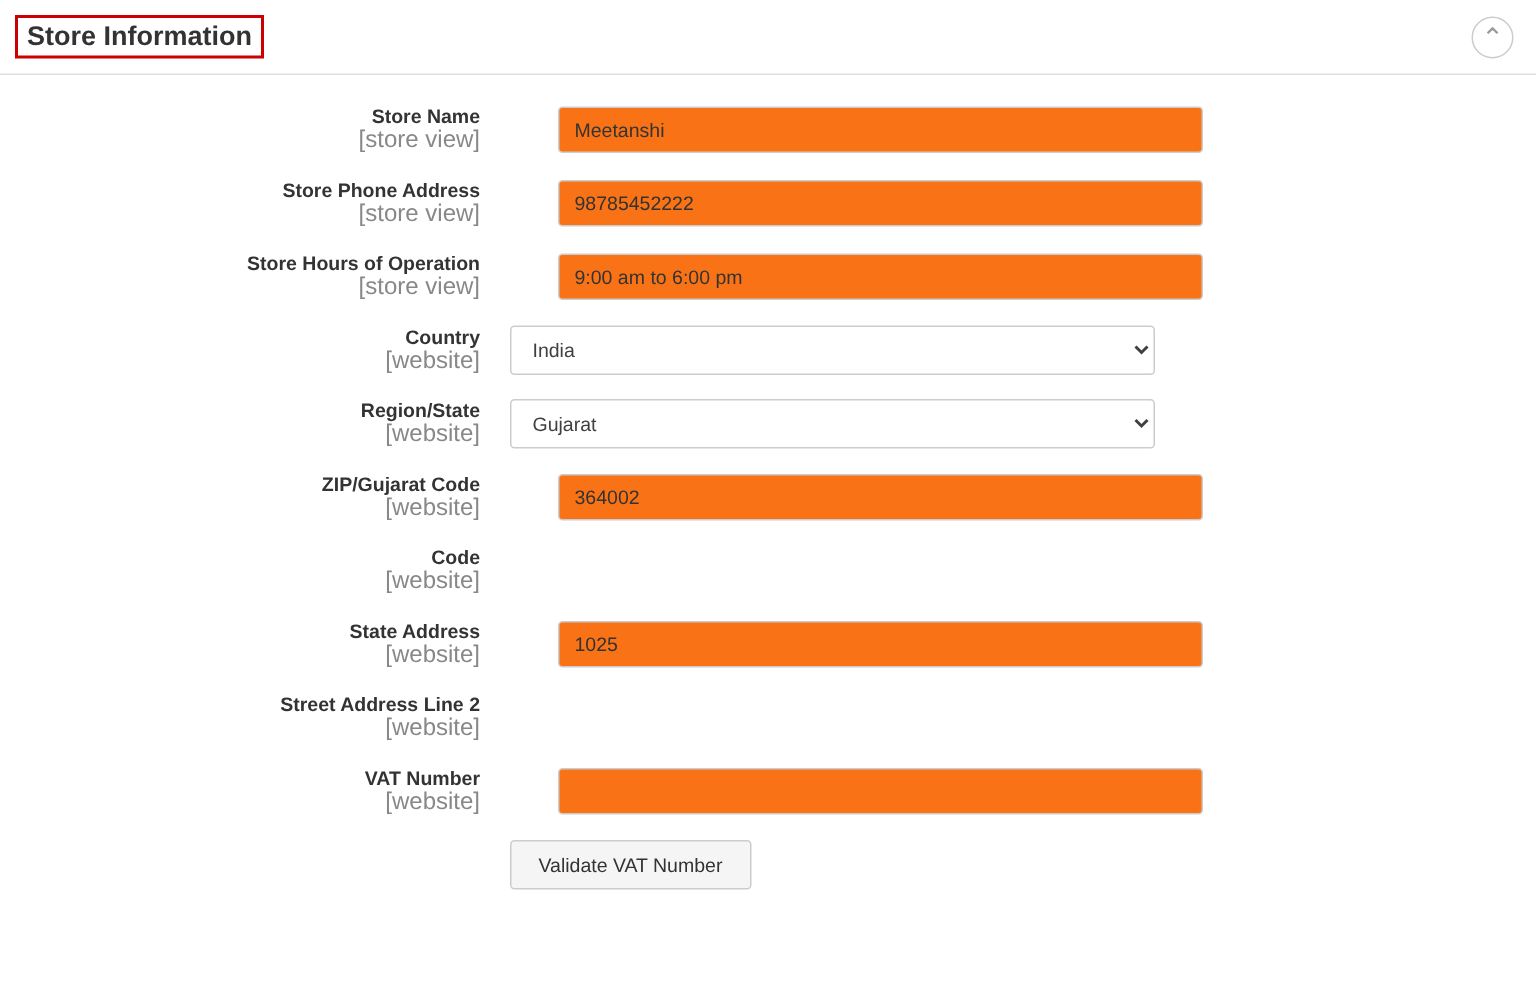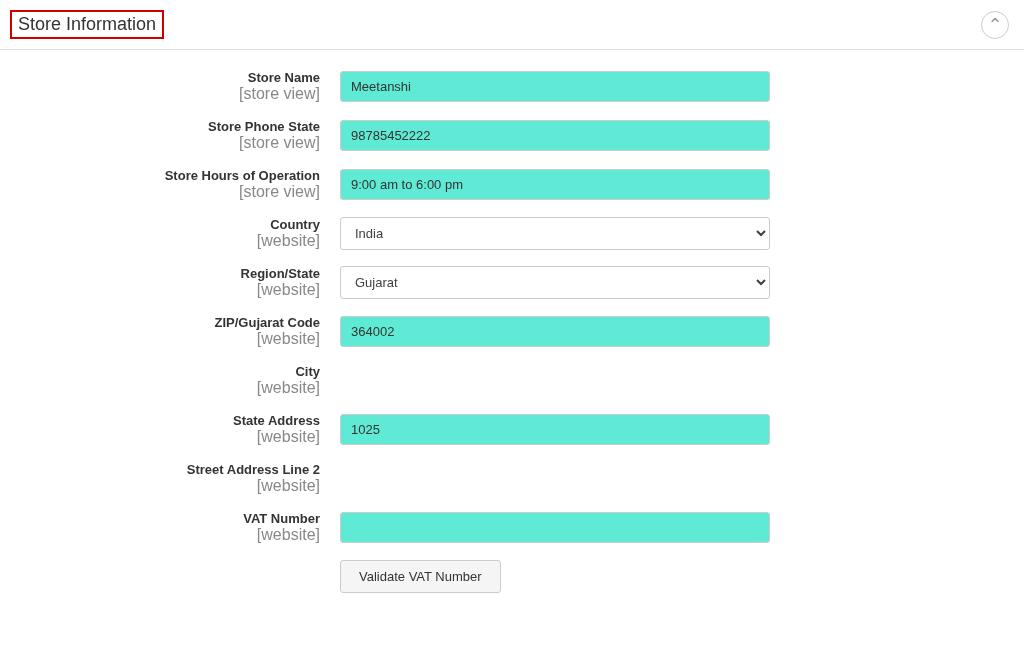--- a/index.html
+++ b/index.html
@@ -26,21 +26,21 @@
     .header {
       display: flex;
       align-items: center;
       justify-content: space-between;
       padding: 10px 15px 10px 10px;
       border-bottom: 1px solid #e0e0e0;
     }
 
     .section-title {
       font-size: 18px;
-      font-weight: normal;
+      font-weight: bold;
       color: #333333;
       border: 2px solid #cc0000;
       padding: 2px 6px;
     }
 
     .collapse-icon {
       cursor: pointer;
       color: #999;
       font-size: 18px;
       border: 1px solid #ccc;
@@ -87,22 +87,23 @@
       max-width: 430px;
     }
 
     .field-input {
       width: 100%;
       padding: 7px 10px;
       border: 1px solid #cccccc;
       border-radius: 3px;
       font-size: 13px;
       color: #333333;
-      background: #5eead4;
+      background: #f97316;
       outline: none;
+      margin-left: 32px;
     }
 
     .field-select {
       width: 100%;
       padding: 7px 10px;
       border: 1px solid #cccccc;
       border-radius: 3px;
       font-size: 13px;
       color: #404040;
       background: #ffffff;
@@ -140,21 +141,21 @@
 
   <div class="form-row">
         <div class="field-label-container">
           <span class="field-label">Store Name</span>
           <span class="field-scope">[store view]</span>
         </div>
         <div class="field-input-container"><input type="text" class="field-input" placeholder="" value="Meetanshi" style=""></div>
       </div>
       <div class="form-row">
         <div class="field-label-container">
-          <span class="field-label">Store Phone State</span>
+          <span class="field-label">Store Phone Address</span>
           <span class="field-scope">[store view]</span>
         </div>
         <div class="field-input-container"><input type="text" class="field-input" placeholder="" value="98785452222" style=""></div>
       </div>
       <div class="form-row">
         <div class="field-label-container">
           <span class="field-label">Store Hours of Operation</span>
           <span class="field-scope">[store view]</span>
         </div>
         <div class="field-input-container"><input type="text" class="field-input" placeholder="" value="9:00 am to 6:00 pm" style=""></div>
@@ -175,21 +176,21 @@
       </div>
       <div class="form-row">
         <div class="field-label-container">
           <span class="field-label">ZIP/Gujarat Code</span>
           <span class="field-scope">[website]</span>
         </div>
         <div class="field-input-container"><input type="text" class="field-input" placeholder="" value="364002" style=""></div>
       </div>
       <div class="form-row">
         <div class="field-label-container">
-          <span class="field-label">City</span>
+          <span class="field-label">Code</span>
           <span class="field-scope">[website]</span>
         </div>
       </div>
       <div class="form-row">
         <div class="field-label-container">
           <span class="field-label">State Address</span>
           <span class="field-scope">[website]</span>
         </div>
         <div class="field-input-container"><input type="text" class="field-input" placeholder="" value="1025" style=""></div>
       </div>

